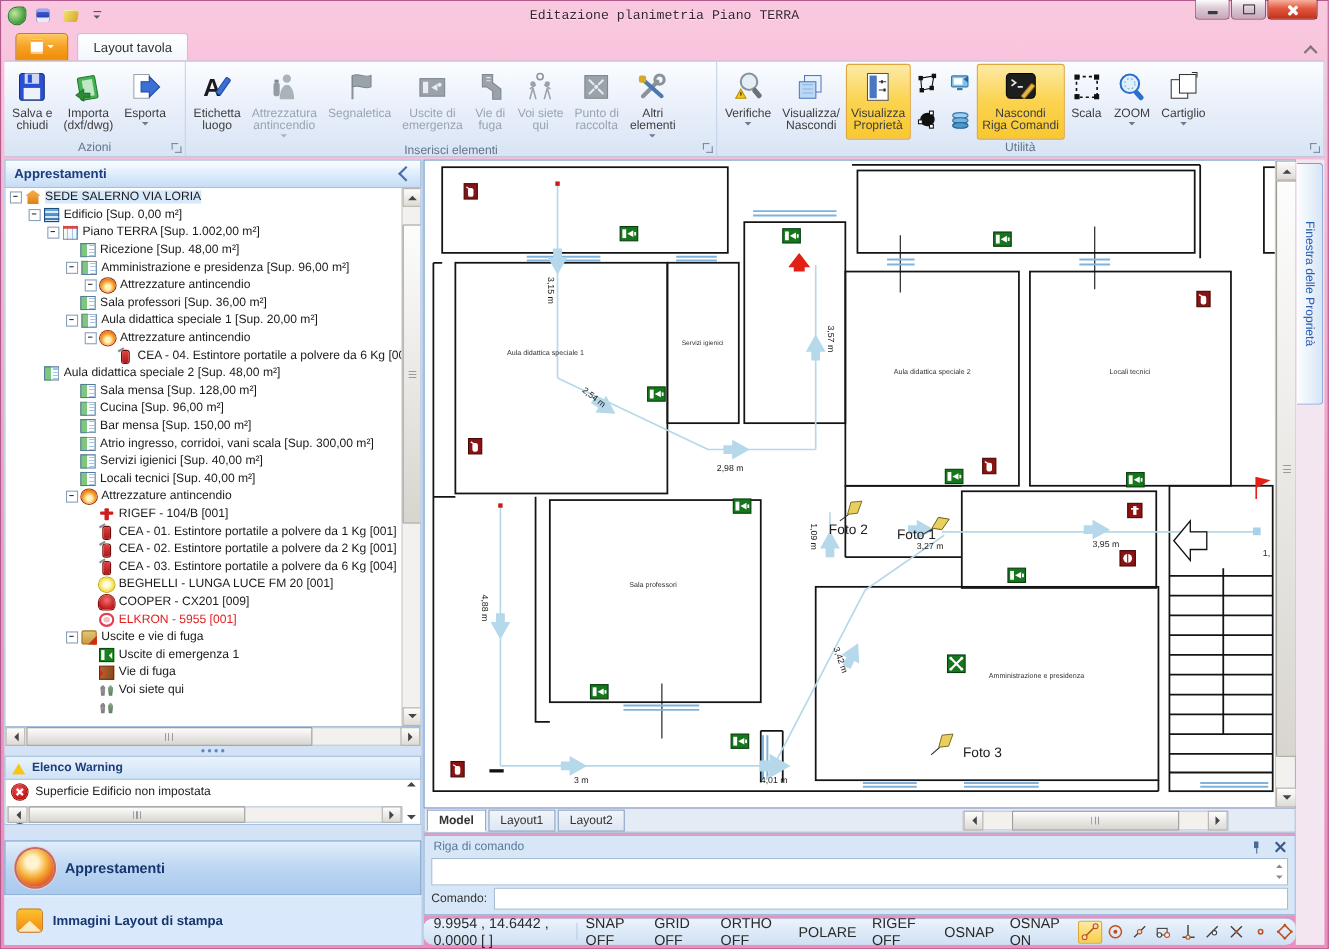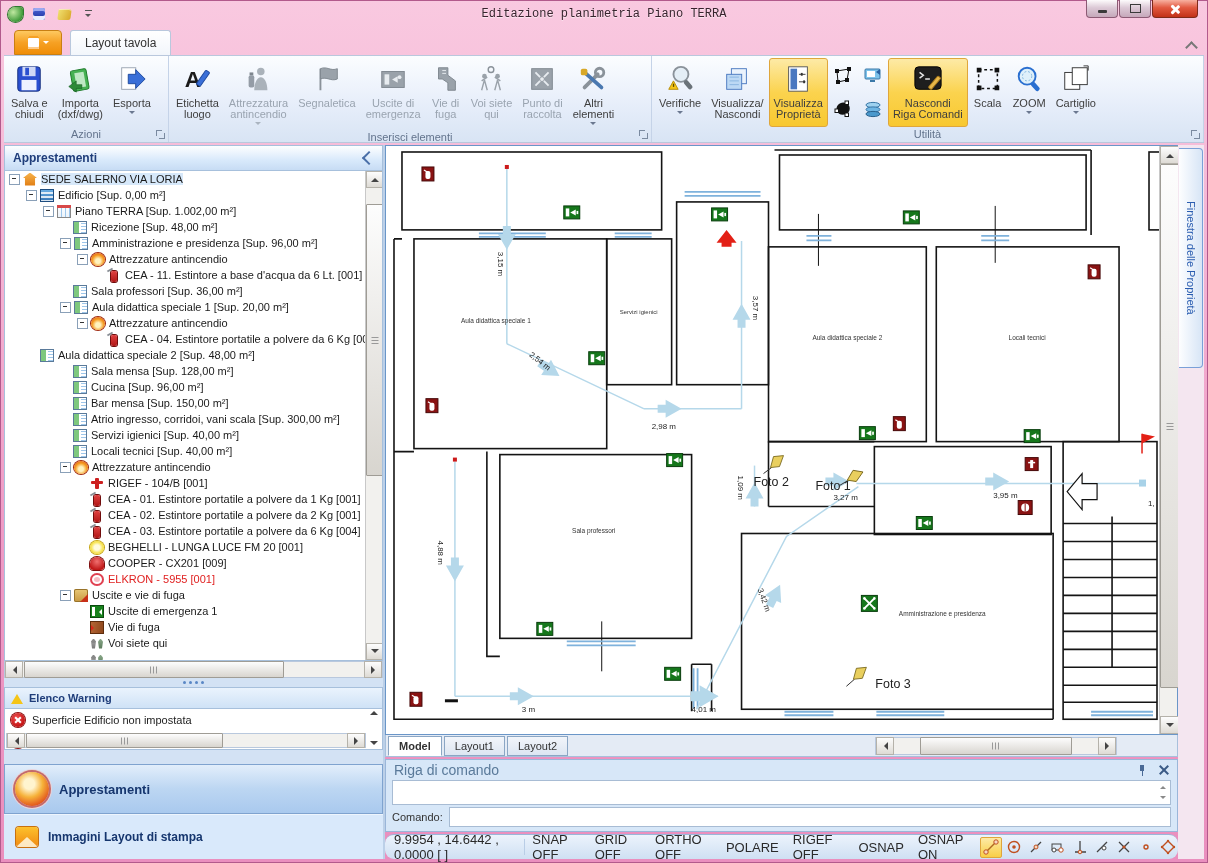--- a/index.html
+++ b/index.html
@@ -128,21 +128,21 @@
   .cansvg{flex:1;min-width:0;}
   .vsb{width:17px;background:#f2f1ee;border-left:1px solid #c8c8c8;display:flex;flex-direction:column;}
   .vsb .sbtn{width:100%;height:16px;}
   .vsb .sthumb{width:100%;}
   .cantabs{height:22px;display:flex;align-items:center;background:#e4ebf5;border:1px solid #a7c0dc;border-top:none;padding-left:2px;font-size:11px;color:#333;}
   .ctab{height:18px;padding:0 10px;display:flex;align-items:center;border:1px solid #8ba6c4;background:linear-gradient(#f2f5fa,#dde6f2);margin-right:2px;}
   .ctab.active{background:#fff;font-weight:bold;border-bottom-color:#fff;}
   .cantabs .sbh{margin-left:auto;width:240px;margin-right:60px;height:16px;}
   
   .cmd{height:71px;background:#d7e7f8;border:1px solid #9ab6d9;margin-top:2px;display:flex;flex-direction:column;}
-  .cmdhead{height:20px;display:flex;align-items:center;padding:0 8px;font-size:14px;color:#5a7a9a;}
+  .cmdhead{height:20px;display:flex;align-items:center;padding:0 8px;font-size:11px;color:#5a7a9a;}
   .cmdhead .sp{flex:1;}
   .pinic{width:12px;height:12px;position:relative;margin-right:10px;}
   .pinic::before{content:"";position:absolute;left:4px;top:1px;width:4px;height:6px;background:#4a6a96;}
   .pinic::after{content:"";position:absolute;left:5.5px;top:7px;width:1.5px;height:5px;background:#4a6a96;}
   .xic{width:11px;height:11px;position:relative;}
   .xic::before,.xic::after{content:"";position:absolute;left:5px;top:0;width:2px;height:12px;background:#3a5a86;}
   .xic::before{transform:rotate(45deg);} .xic::after{transform:rotate(-45deg);}
   .cmdbox{height:24px;margin:0 6px;background:#fff;border:1px solid #a8bcd4;position:relative;}
   .spin{position:absolute;right:2px;top:2px;bottom:2px;width:11px;display:flex;flex-direction:column;justify-content:space-between;align-items:center;}
   .spin i{width:0;height:0;border:3px solid transparent;}
@@ -503,25 +503,20 @@
         <div class="trow" style="padding-left:55px">
             <span class="tex"></span>
             <span class="ti ti-room"></span>
             <span class="tlab">Amministrazione e presidenza [Sup. 96,00 m²]</span>
           </div>
         <div class="trow" style="padding-left:72px">
             <span class="tex"></span>
             <span class="ti ti-fire"></span>
             <span class="tlab">Attrezzature antincendio</span>
           </div>
-        <div class="trow" style="padding-left:89px">
-            <span class="tspace"></span>
-            <span class="ti ti-ext"></span>
-            <span class="tlab">CEA - 11. Estintore a base d'acqua da 6 Lt. [001]</span>
-          </div>
         <div class="trow" style="padding-left:55px">
             <span class="tspace"></span>
             <span class="ti ti-room"></span>
             <span class="tlab">Sala professori [Sup. 36,00 m²]</span>
           </div>
         <div class="trow" style="padding-left:55px">
             <span class="tex"></span>
             <span class="ti ti-room"></span>
             <span class="tlab">Aula didattica speciale 1 [Sup. 20,00 m²]</span>
           </div>

